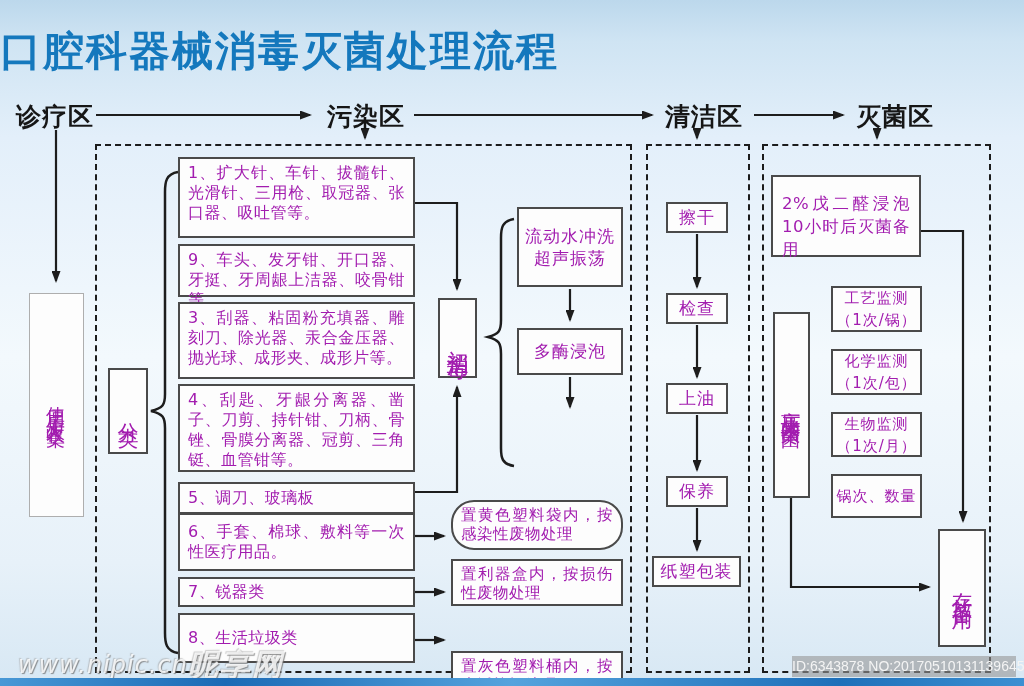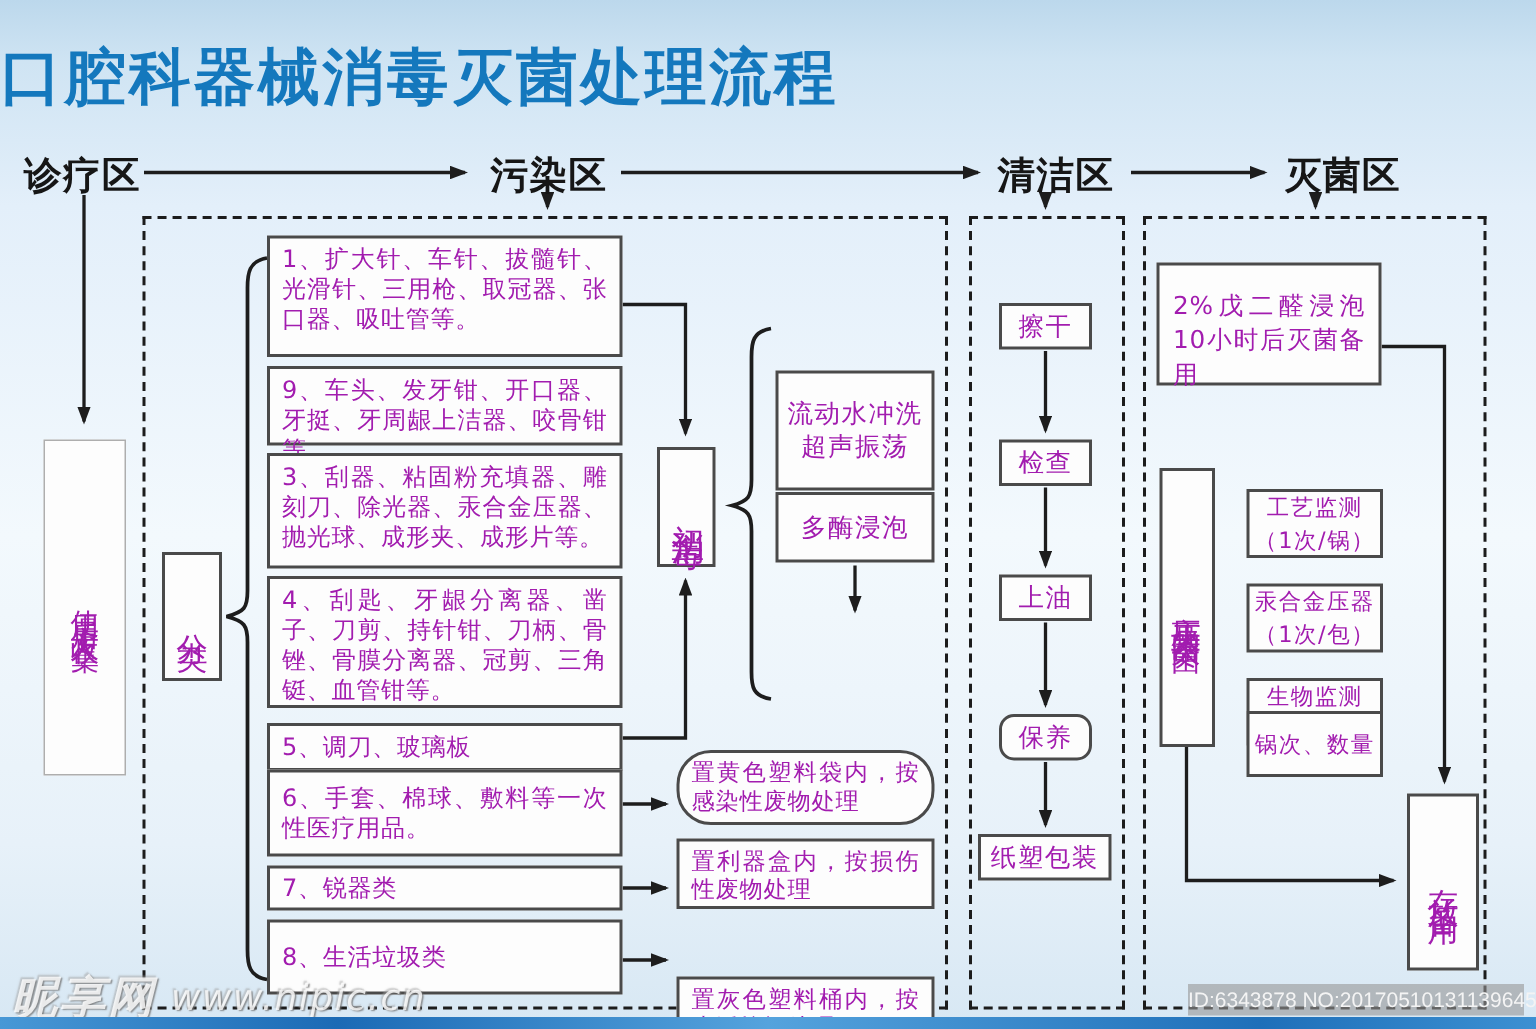--- a/index.html
+++ b/index.html
@@ -30,21 +30,21 @@
     padding:4px 8px;text-align:justify;
   }
   .list-box-center{
     font-size:16px;letter-spacing:0.5px;
     display:flex;align-items:center;padding:0 8px;
   }
   .center-box{
     display:flex;align-items:center;justify-content:center;
     text-align:center;font-size:17px;letter-spacing:1px;
   }
-  .pre-line{white-space:pre-line;line-height:22px;margin-top:40px;}
+  .pre-line{white-space:pre-line;line-height:22px;}
   .vbox{
     display:flex;align-items:center;justify-content:center;
     writing-mode:vertical-rl;text-orientation:upright;
     text-align:center;
   }
   #svg-layer{left:0;top:0;pointer-events:none;}
   #id-watermark{
     left:792px;top:656px;width:224px;height:21px;
     background:rgba(150,150,150,0.60);
     color:#f4f4f4;font-family:"Liberation Sans",sans-serif;
@@ -136,35 +136,35 @@
 超声振荡</div>
   <div class="abs box center-box" style="left:517px;top:328px;width:106px;height:47px;">多酶浸泡</div>
 
   <div class="abs box list-box" style="left:451px;top:500px;width:172px;height:50px;font-size:15.5px;line-height:19px;border-radius:23px;">置黄色塑料袋内，按感染性废物处理</div>
   <div class="abs box list-box" style="left:451px;top:559px;width:172px;height:47px;font-size:15.5px;line-height:19px;">置利器盒内，按损伤性废物处理</div>
   <div class="abs box list-box" style="left:451px;top:615px;width:172px;height:48px;font-size:15.5px;line-height:19px;margin-top:36px;">置灰色塑料桶内，按生活垃圾处理</div>
 
   <div class="abs box center-box" style="left:666px;top:202px;width:62px;height:31px;">擦干</div>
   <div class="abs box center-box" style="left:666px;top:293px;width:62px;height:31px;">检查</div>
   <div class="abs box center-box" style="left:666px;top:383px;width:62px;height:31px;">上油</div>
-  <div class="abs box center-box" style="left:666px;top:476px;width:62px;height:31px;border-radius:10px;">保养</div>
+  <div class="abs box center-box" style="left:666px;top:476px;width:62px;height:31px;">保养</div>
   <div class="abs box center-box" style="left:652px;top:556px;width:89px;height:31px;">纸塑包装</div>
 
   <div class="abs box list-box" style="left:771px;top:175px;width:150px;height:82px;font-size:16.5px;line-height:23px;padding:15px 9px;">2%戊二醛浸泡10小时后灭菌备用</div>
   <div class="abs box vbox" style="left:773px;top:312px;width:37px;height:186px;font-size:20px;letter-spacing:3px;">高压灭菌器灭菌</div>
   <div class="abs box center-box pre-line" style="left:831px;top:286px;width:91px;height:46px;font-size:15px;">工艺监测
 （1次/锅）</div>
-  <div class="abs box center-box pre-line" style="left:831px;top:349px;width:91px;height:46px;font-size:15px;">汞合金压器
+  <div class="abs box center-box pre-line" style="left:831px;top:349px;width:91px;height:46px;font-size:15px;">化学监测
 （1次/包）</div>
   <div class="abs box center-box pre-line" style="left:831px;top:412px;width:91px;height:45px;font-size:15px;">生物监测
 （1次/月）</div>
   <div class="abs box center-box" style="left:831px;top:474px;width:91px;height:44px;font-size:15px;">锅次、数量</div>
   <div class="abs box vbox" style="left:938px;top:529px;width:48px;height:118px;font-size:21px;letter-spacing:6px;">存放备用</div>
 
   <div id="site-watermark" class="abs">
+    <span id="site-url">www.nipic.cn</span>
     <span id="site-name">昵享网</span>
-    <span id="site-url">www.nipic.cn</span>
   </div>
   <div id="id-watermark" class="abs">ID:6343878 NO:20170510131139645036</div>
 
   <div id="bottom-bar" class="abs"></div>
 
 </div>
 
 </body></html>

